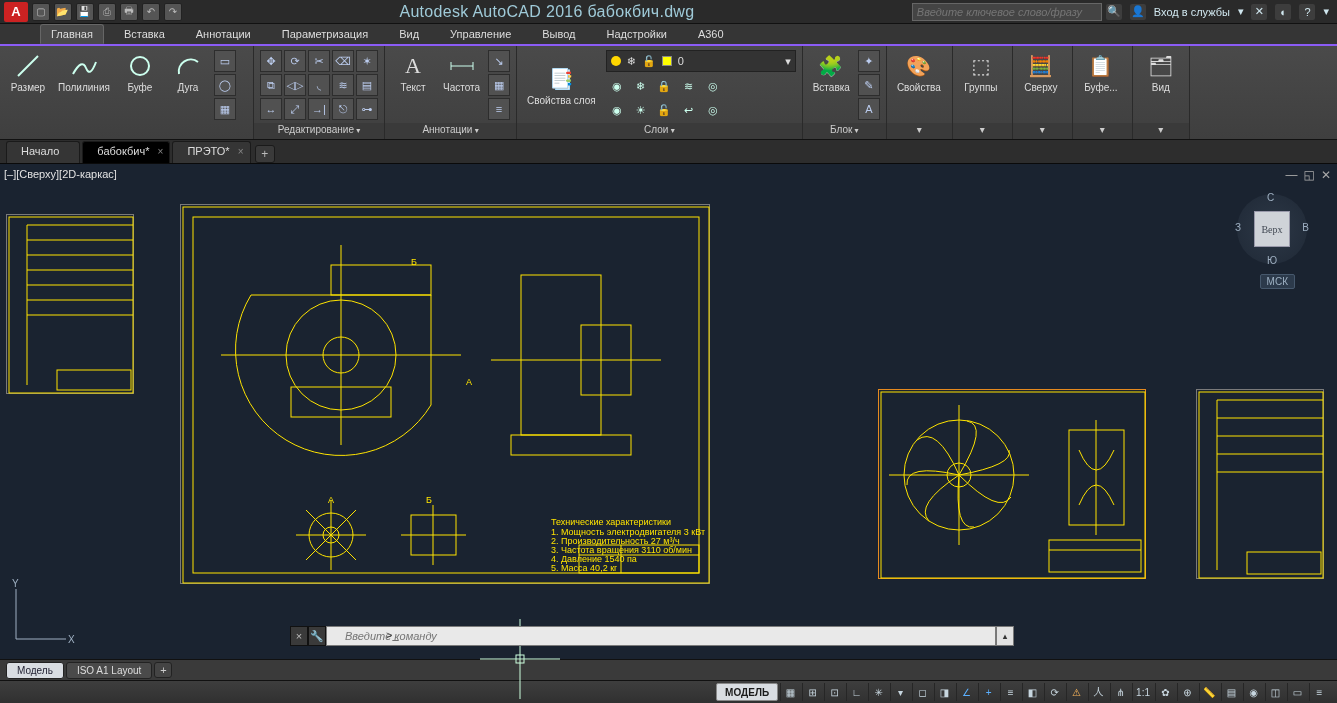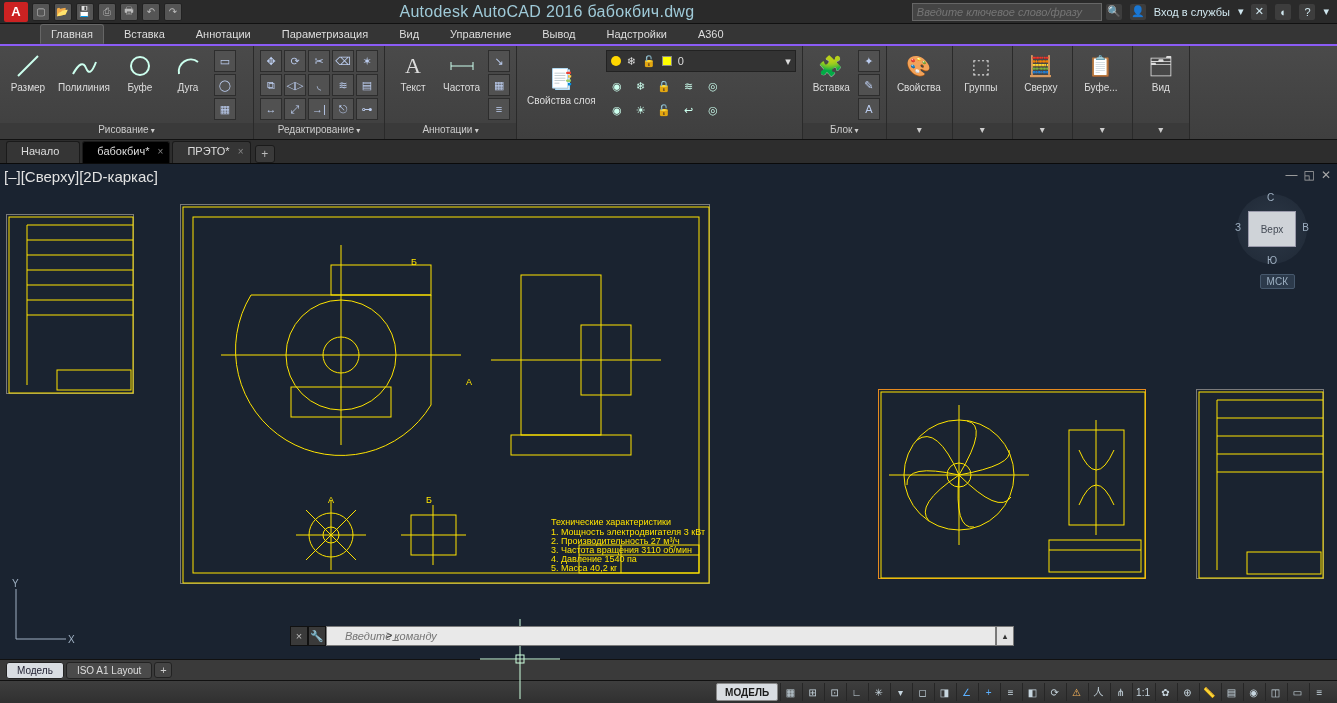--- a/index.html
+++ b/index.html
@@ -37,24 +37,24 @@
 .layerctrls{display:grid;grid-template-columns:repeat(5,22px);grid-auto-rows:22px;gap:2px;}
 .tinybtn{width:22px;height:22px;display:flex;align-items:center;justify-content:center;font-size:11px;color:#cfe;}
 
 .doc-tabs{height:24px;background:#2d2d2d;display:flex;align-items:flex-end;padding-left:6px;gap:0;border-bottom:1px solid #0a0a0a;}
 .doc-tabs .dtab{height:22px;padding:3px 20px 0 14px;font-size:11px;color:#ddd;background:#353535;border:1px solid #1a1a1a;border-bottom:none;border-radius:3px 3px 0 0;margin-right:2px;position:relative;}
 .doc-tabs .dtab.active{background:#000000;}
 .doc-tabs .dtab .x{position:absolute;right:6px;top:4px;font-size:10px;color:#888;}
 .doc-tabs .plus{width:20px;height:18px;display:flex;align-items:center;justify-content:center;background:#3a3a3a;border:1px solid #1a1a1a;border-radius:3px;font-size:12px;color:#bbb;margin-left:2px;}
 
 .canvas-wrap{position:relative;height:495px;background:#1a2330;}
-.vp-label{position:absolute;left:4px;top:4px;font-size:15px;color:#e2e2e2;}
+.vp-label{position:absolute;left:4px;top:4px;font-size:11px;color:#e2e2e2;}
 .vp-controls{position:absolute;right:6px;top:4px;display:flex;gap:6px;color:#aaa;font-size:12px;}
 .viewcube{position:absolute;right:30px;top:30px;width:70px;height:70px;border-radius:50%;background:radial-gradient(circle at 50% 50%,rgba(120,140,160,.2),rgba(120,140,160,.05));display:flex;align-items:center;justify-content:center;}
-.viewcube .cube{width:48px;height:36px;background:#cfd3d8;border:1px solid #99a;display:flex;align-items:center;justify-content:center;font-size:10px;color:#434a55;}
+.viewcube .cube{width:36px;height:36px;background:#cfd3d8;border:1px solid #99a;display:flex;align-items:center;justify-content:center;font-size:10px;color:#434a55;font-family:Liberation Serif, serif;}
 .viewcube .lbl{position:absolute;font-size:10px;color:#9fb0c2;}
 .msk{position:absolute;right:42px;top:110px;font-size:10px;color:#9db0c2;background:#2c3a4b;border:1px solid #46586c;padding:1px 6px;border-radius:2px;}
 .axes{position:absolute;left:6px;bottom:10px;width:70px;height:70px;}
 .axes line{stroke:#9fb0c2;stroke-width:1;}
 .sheet{position:absolute;border:1px solid #7a7a7a;background:transparent;}
 svg .y{stroke:#ffe400;fill:none;}
 svg .yt{fill:#ffe400;font-size:9px;}
 
 .cmdbar{position:absolute;left:290px;bottom:12px;height:22px;display:flex;align-items:center;}
 .cmdbar .cb{width:18px;height:20px;background:#3a3a3a;border:1px solid #111;display:flex;align-items:center;justify-content:center;font-size:11px;color:#bbb;}
@@ -144,21 +144,20 @@
             </svg>
           </span>
         <span>Дуга</span>
       </div>
       <div class="smallgrid" style="grid-template-columns:repeat(1,22px)">
         <div class="sbtn">▭</div>
         <div class="sbtn">◯</div>
         <div class="sbtn">▦</div>
       </div>
     </div>
-    <div class="title"><span class="dd">Рисование</span></div>
   </div>
 
   <div class="panel" style="min-width:130px">
     <div class="body">
       <div class="smallgrid" style="grid-template-columns:repeat(5,22px)">
         <div class="sbtn">✥</div>
         <div class="sbtn">⟳</div>
         <div class="sbtn">✂</div>
         <div class="sbtn">⌫</div>
         <div class="sbtn">✶</div>
@@ -226,20 +225,21 @@
             <div class="tinybtn">◎</div>
             <div class="tinybtn">◉</div>
             <div class="tinybtn">☀</div>
             <div class="tinybtn">🔓</div>
             <div class="tinybtn">↩</div>
             <div class="tinybtn">◎</div>
           </div>
         </div>
       </div>
     </div>
+    <div class="title"><span class="dd">Слои</span></div>
   </div>
 
   <div class="panel" style="min-width:78px">
     <div class="body">
       <div class="bigbtn">
         <span class="glyph">🧩</span>
         <span>Вставка</span>
       </div>
       <div class="smallgrid" style="grid-template-columns:22px">
         <div class="sbtn">✦</div>

